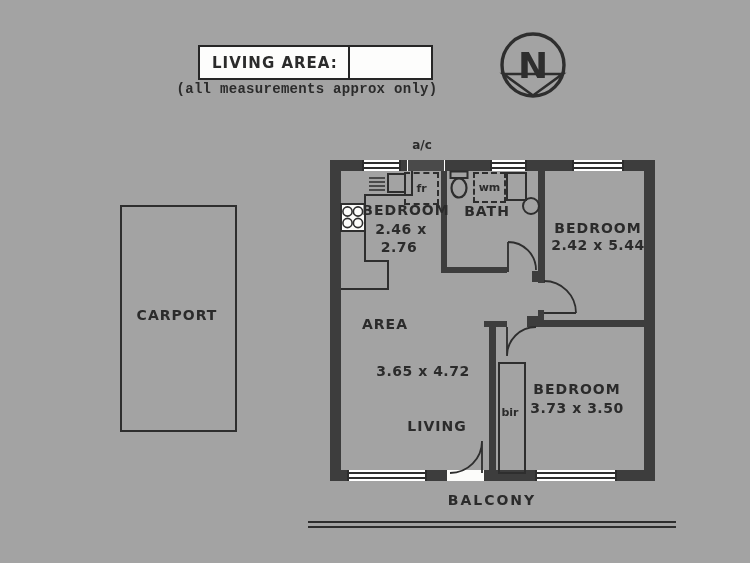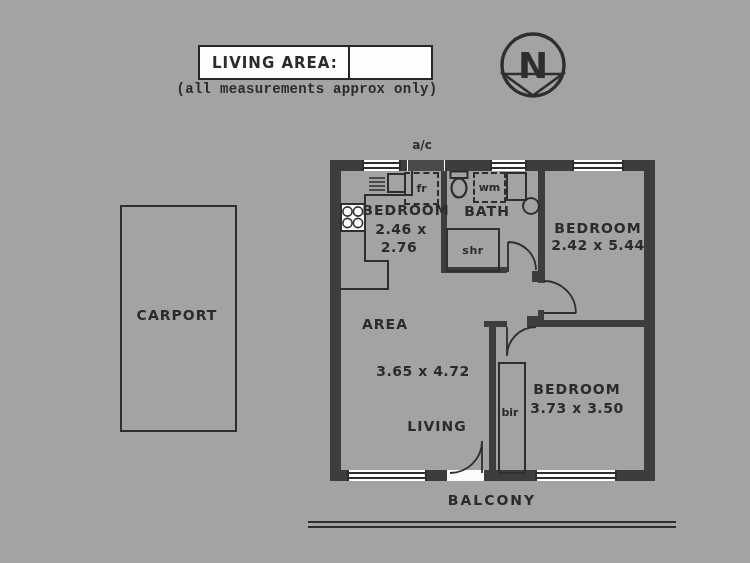--- a/index.html
+++ b/index.html
@@ -116,23 +116,20 @@
   <div class="wall" style="left:441px;top:171px;width:6px;height:101px;"></div>
   <div class="wall" style="left:441px;top:267px;width:66px;height:6px;"></div>
   <div class="wall" style="left:538px;top:171px;width:7px;height:112px;"></div>
   <div class="wall" style="left:532px;top:271px;width:13px;height:11px;"></div>
   <div class="wall" style="left:538px;top:320px;width:106px;height:7px;"></div>
   <div class="wall" style="left:538px;top:310px;width:6px;height:10px;"></div>
   <div class="wall" style="left:484px;top:321px;width:23px;height:6px;"></div>
   <div class="wall" style="left:527px;top:316px;width:11px;height:11px;"></div>
   <div class="wall" style="left:489px;top:321px;width:7px;height:149px;"></div>
 
-  <div class="roombox" style="left:446px;top:228px;width:50px;height:40px;">
-    <span>shr</span>
-  </div>
   <div class="outline" style="left:506px;top:172px;width:17px;height:25px;"></div>
   <div class="dashedbox" style="left:404px;top:172px;width:31px;height:29px;">
     <span>fr</span>
   </div>
   <div class="dashedbox" style="left:473px;top:172px;width:29px;height:27px;">
     <span>wm</span>
   </div>
   <div class="outline" style="left:498px;top:362px;width:24px;height:108px;"></div>
   <div class="lbl" style="left:510px;top:406px;font-size:11px;letter-spacing:0;">bir</div>
 

